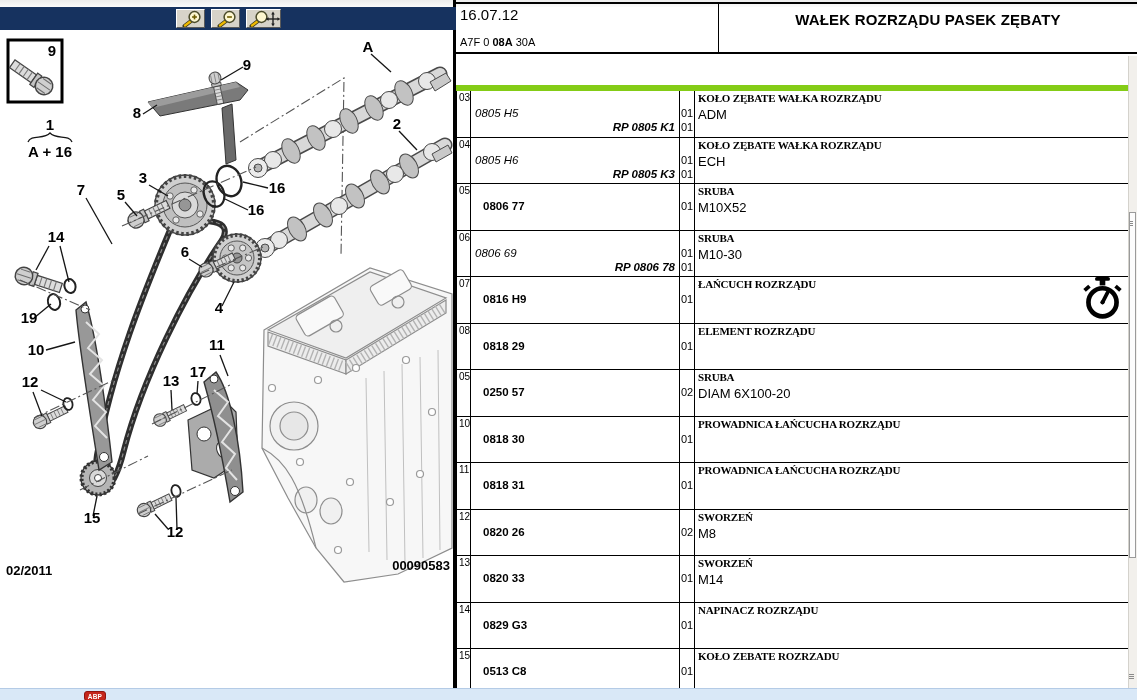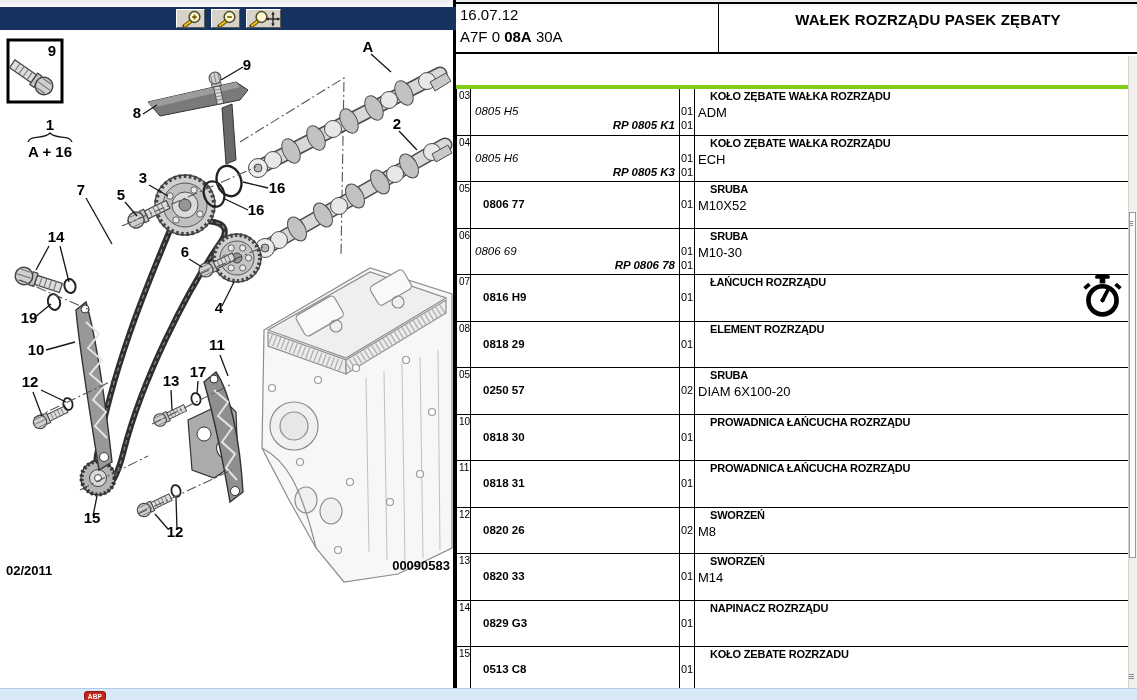--- a/index.html
+++ b/index.html
@@ -21,41 +21,41 @@
   .diagram svg{display:block;}
   .callout{font-family:"Liberation Sans",sans-serif;font-weight:bold;font-size:15px;text-anchor:middle;fill:#000;}
   .note{font-family:"Liberation Sans",sans-serif;font-weight:bold;font-size:15px;text-anchor:middle;fill:#000;}
   .footnote{font-family:"Liberation Sans",sans-serif;font-weight:bold;font-size:13px;fill:#000;}
   .leader{stroke:#151515;stroke-width:1.3;fill:none;}
   .dashdot{stroke:#555;stroke-width:1.1;fill:none;stroke-dasharray:10 3 2 3;}
   .ring{fill:none;stroke:#222;}
   
   .hdr-line{position:absolute;background:#000;}
   .hdr-date{position:absolute;left:460px;top:6px;font-size:15px;}
-  .hdr-code{position:absolute;left:460px;top:28px;font-size:15px;}
+  .hdr-code{position:absolute;left:460px;top:36px;font-size:11px;}
   .hdr-code b{font-weight:bold;}
   .hdr-title{position:absolute;left:719px;top:2px;width:418px;height:40px;
              display:flex;justify-content:center;align-items:flex-start;padding-top:9px;
              font-weight:bold;font-size:15px;letter-spacing:.2px;box-sizing:border-box;}
   
   .parts-table{position:absolute;left:456px;top:85px;width:672px;border-collapse:collapse;
-               border-top:4px solid #84cc16;table-layout:fixed;}
+               border-top:6px solid #84cc16;table-layout:fixed;}
   .parts-table td{border:1px solid #000;padding:0;vertical-align:top;height:45.5px;overflow:hidden;}
   .cell{position:relative;height:45px;width:100%;}
   .l1{position:absolute;top:1px;left:2px;white-space:nowrap;}
   .l2{position:absolute;top:16px;left:4px;white-space:nowrap;}
   .l3{position:absolute;top:30px;right:4px;white-space:nowrap;font-weight:bold;font-style:italic;}
   .c-no{font-size:10px;}
   .c-ref{font-size:11.5px;}
   .c-ref.italic{font-style:italic;}
   .c-ref.bold{font-weight:bold;padding-left:8px;}
   .c-rp{font-size:11.5px;}
   .c-qty,.c-qty2{font-size:11px;left:1px;}
   .c-qty2{top:30px;right:auto;font-weight:normal;font-style:normal;}
-  .c-name{font-weight:bold;font-size:11px;letter-spacing:-.2px;left:15px;}
+  .c-name{font-weight:bold;font-size:11px;letter-spacing:-.2px;left:3px;font-family:Liberation Serif, serif;}
   .c-detail{font-size:13px;left:3px;}
   .stopwatch{position:absolute;top:0;right:3px;width:45px;height:45px;}
   
   .scroll{position:absolute;left:1128px;top:56px;width:9px;height:632px;background:#f2f0ec;
           border-left:1px solid #d4d2cc;box-sizing:border-box;}
   .scroll-thumb{position:absolute;left:0px;top:156px;width:7px;height:346px;background:#fcfcfc;
                 border:1px solid #9a9a9a;box-sizing:border-box;}
   .scroll-grip{position:absolute;left:1px;top:165px;width:3px;}
   .scroll-grip i,.scroll-dots i{display:block;height:1px;background:#8a8a8a;margin-bottom:1px;}
   .scroll-dots{position:absolute;left:1129px;top:674px;width:5px;}

